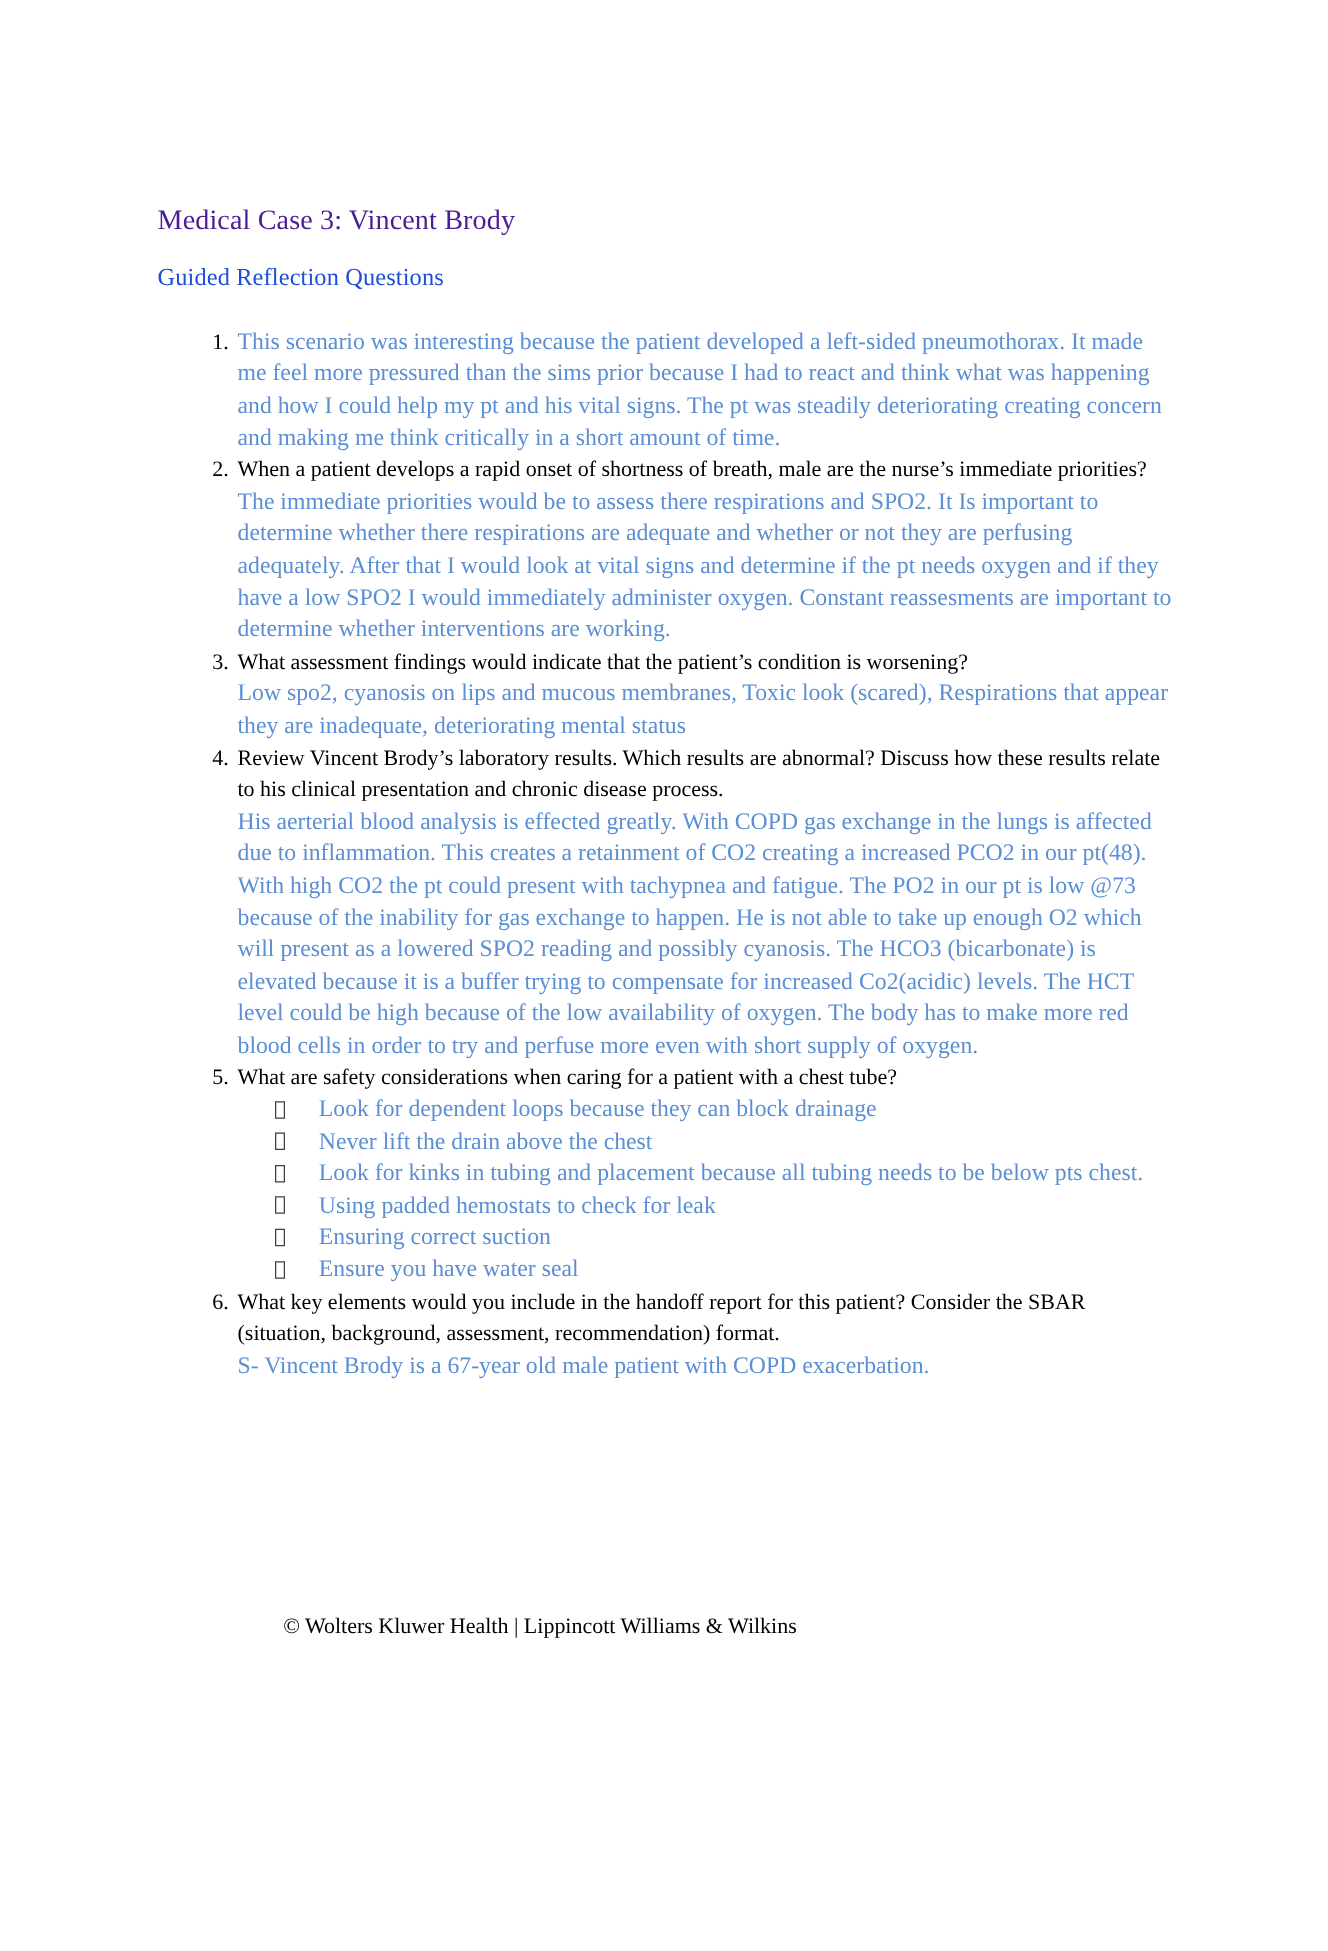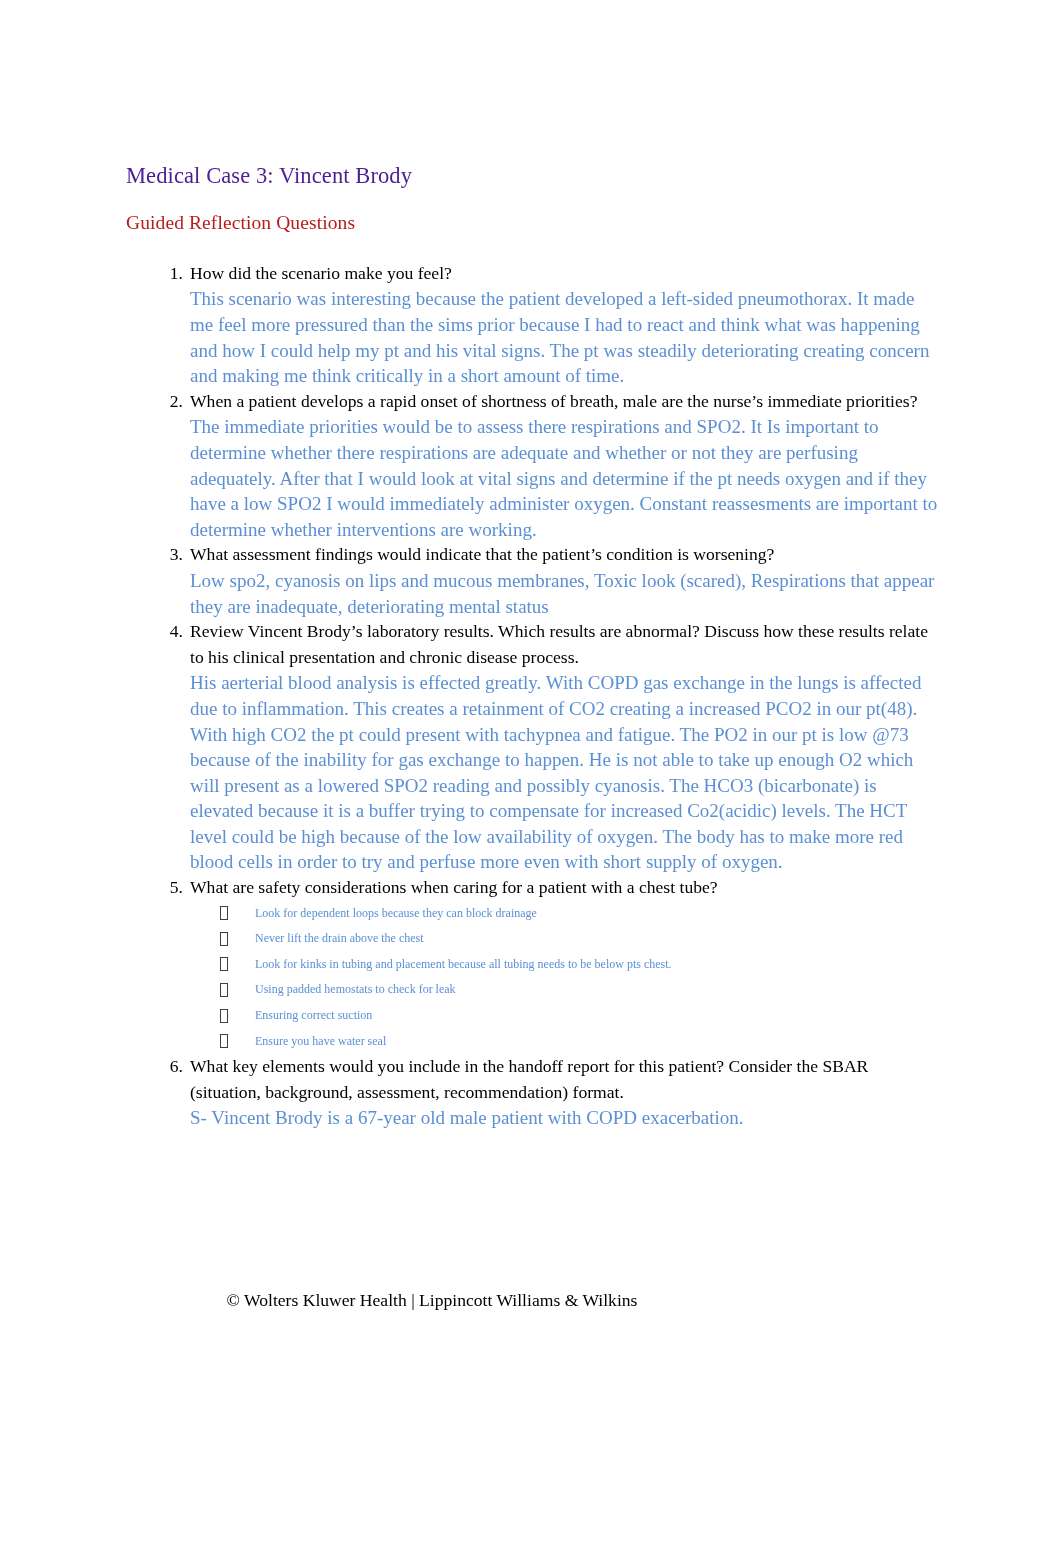--- a/index.html
+++ b/index.html
@@ -31,21 +31,21 @@
 
   .doc-title {
     color: #4c1d95;
     font-size: 22.5px;
     line-height: 1.22;
     margin: 0 0 22px 0;
     font-weight: normal;
     letter-spacing: 0.1px;
   }
   .doc-subtitle {
-    color: #b91c1c;
+    color: #1d4ed8;
     font-size: 19.5px;
     line-height: 1.2;
     margin: 0 0 26px 0;
     font-weight: normal;
     letter-spacing: 0.1px;
   }
 
   ol.qlist {
     list-style: none;
     margin: 0;
@@ -83,21 +83,21 @@
 
   ul.bullets {
     list-style: none;
     margin: 0;
     padding: 0;
   }
   ul.bullets > li.bullet-item {
     position: relative;
     padding-left: 65px;
     color: #5b8fd4;
-    font-size: 12px;
+    font-size: 19px;
     line-height: 25.6px;
   }
   .tofu {
     position: absolute;
     left: 30px;
     top: 5.5px;
     width: 8px;
     height: 14px;
     border: 1.3px solid #3f3f3f;
     box-sizing: border-box;
@@ -125,21 +125,20 @@
 
   <div class="content">
 
     <h1 class="doc-title">Medical Case 3: Vincent Brody</h1>
     <h2 class="doc-subtitle">Guided Reflection Questions</h2>
 
     <ol class="qlist">
 
       <li class="qitem">
         <span class="qnum">1.</span>
-        <p class="qtext">How did the scenario make you feel?</p>
         <p class="atext">This scenario was interesting because the patient developed a left-sided pneumothorax. It made me feel more pressured than the sims prior because I had to react and think what was happening and how I could help my pt and his vital signs. The pt was steadily deteriorating creating concern and making me think critically in a short amount of time.</p>
       </li>
 
       <li class="qitem">
         <span class="qnum">2.</span>
         <p class="qtext">When a patient develops a rapid onset of shortness of breath, male are the nurse’s immediate priorities?</p>
         <p class="atext">The immediate priorities would be to assess there respirations and SPO2. It Is important to determine whether there respirations are adequate and whether or not they are perfusing adequately. After that I would look at vital signs and determine if the pt needs oxygen and if they have a low SPO2 I would immediately administer oxygen. Constant reassesments are important to determine whether interventions are working.</p>
       </li>
 
       <li class="qitem">

